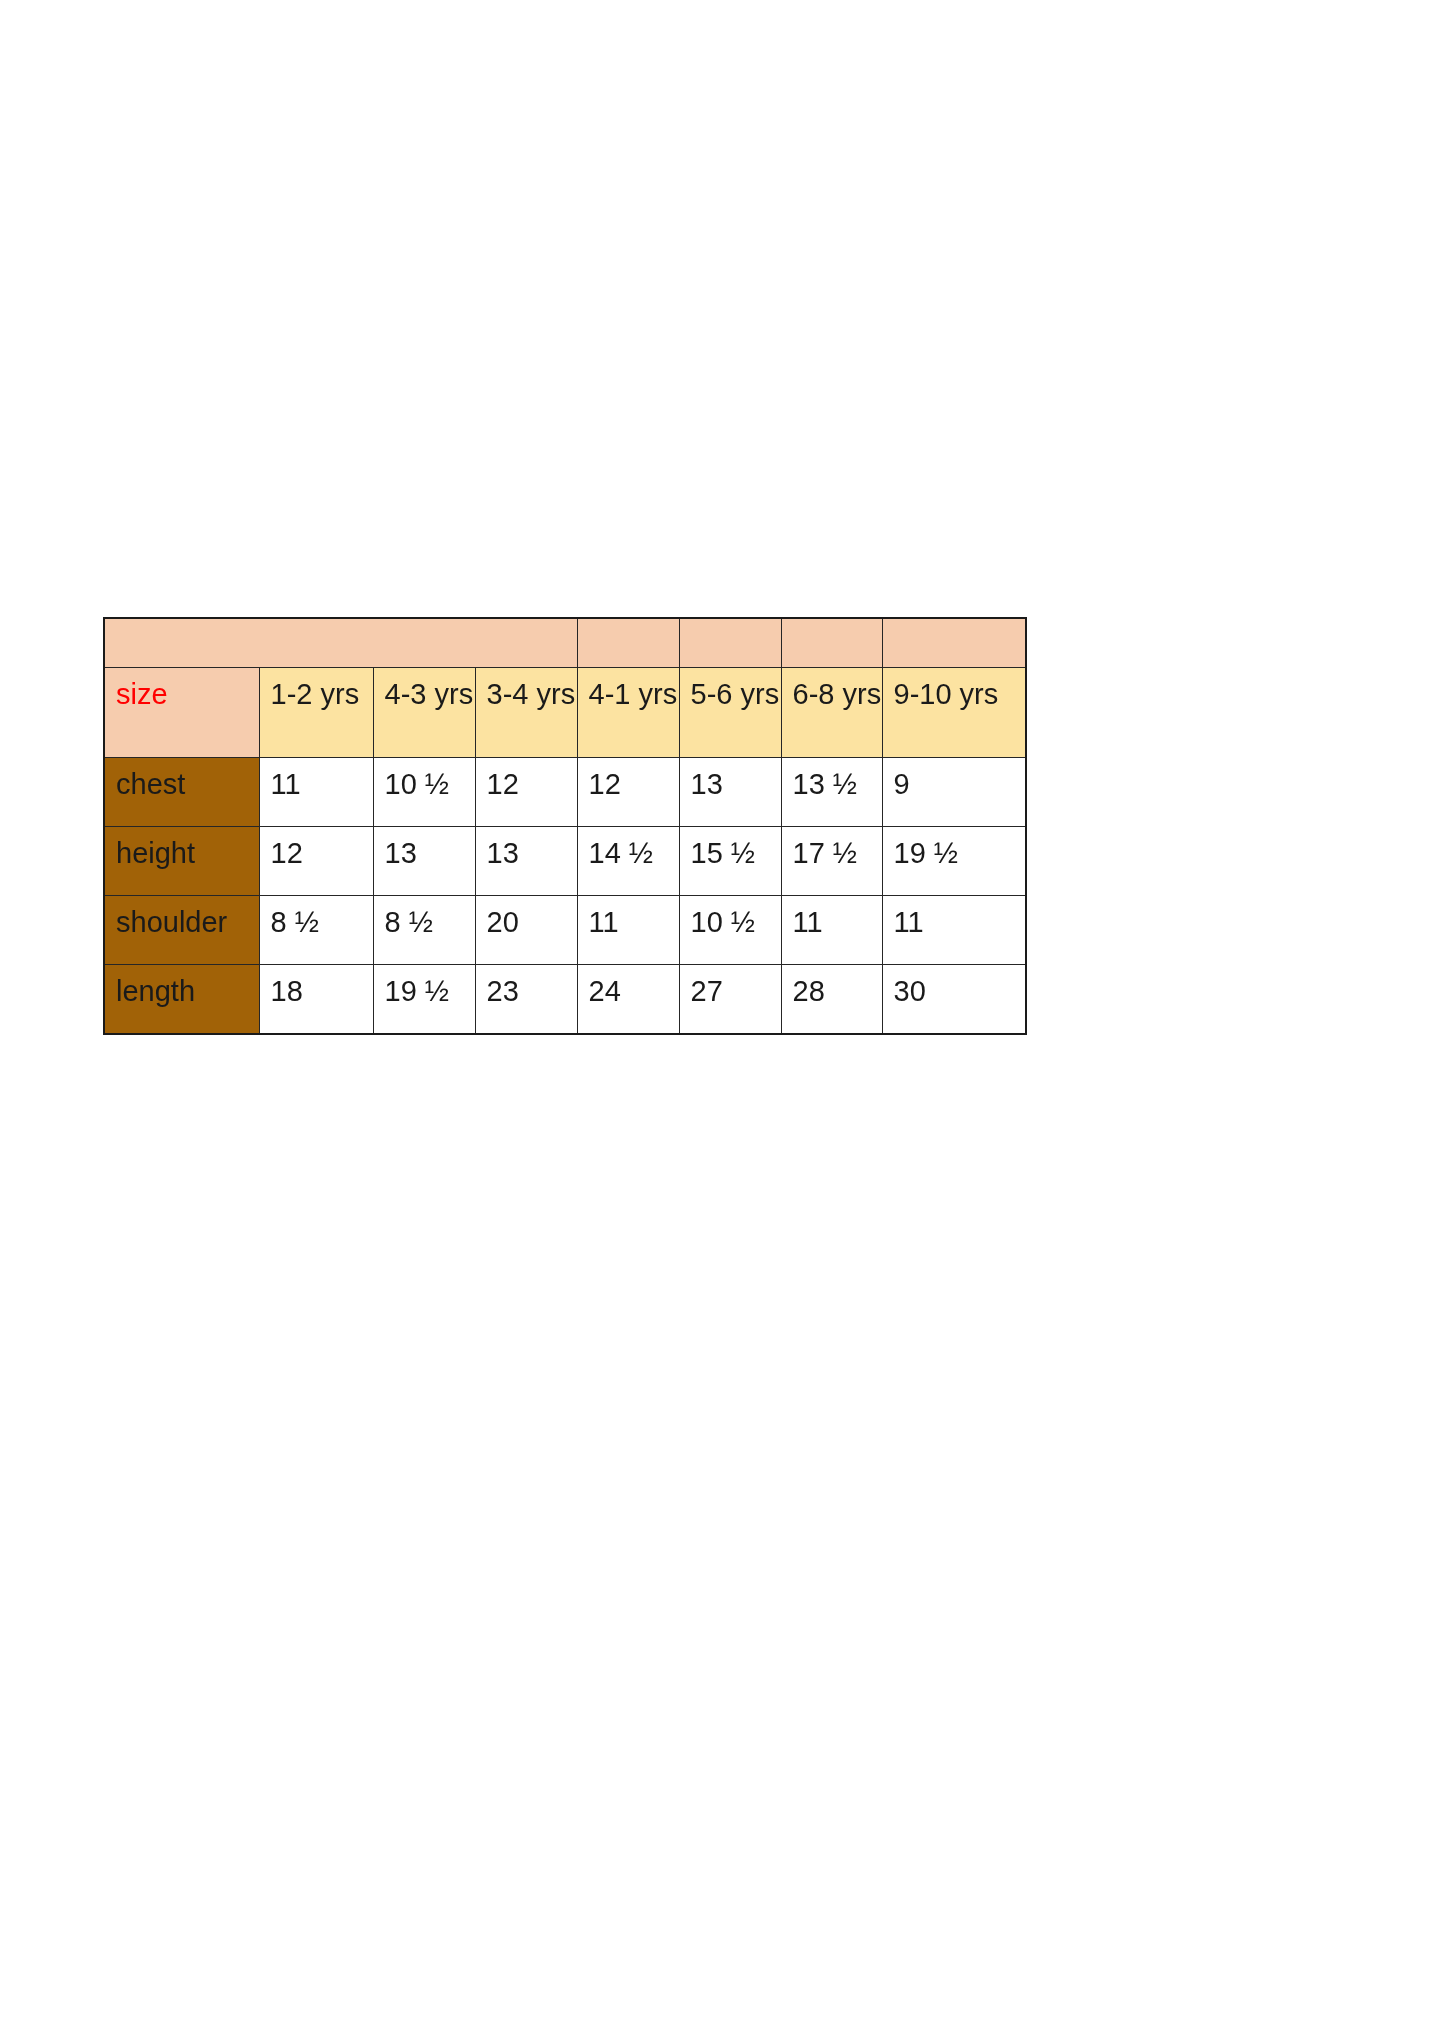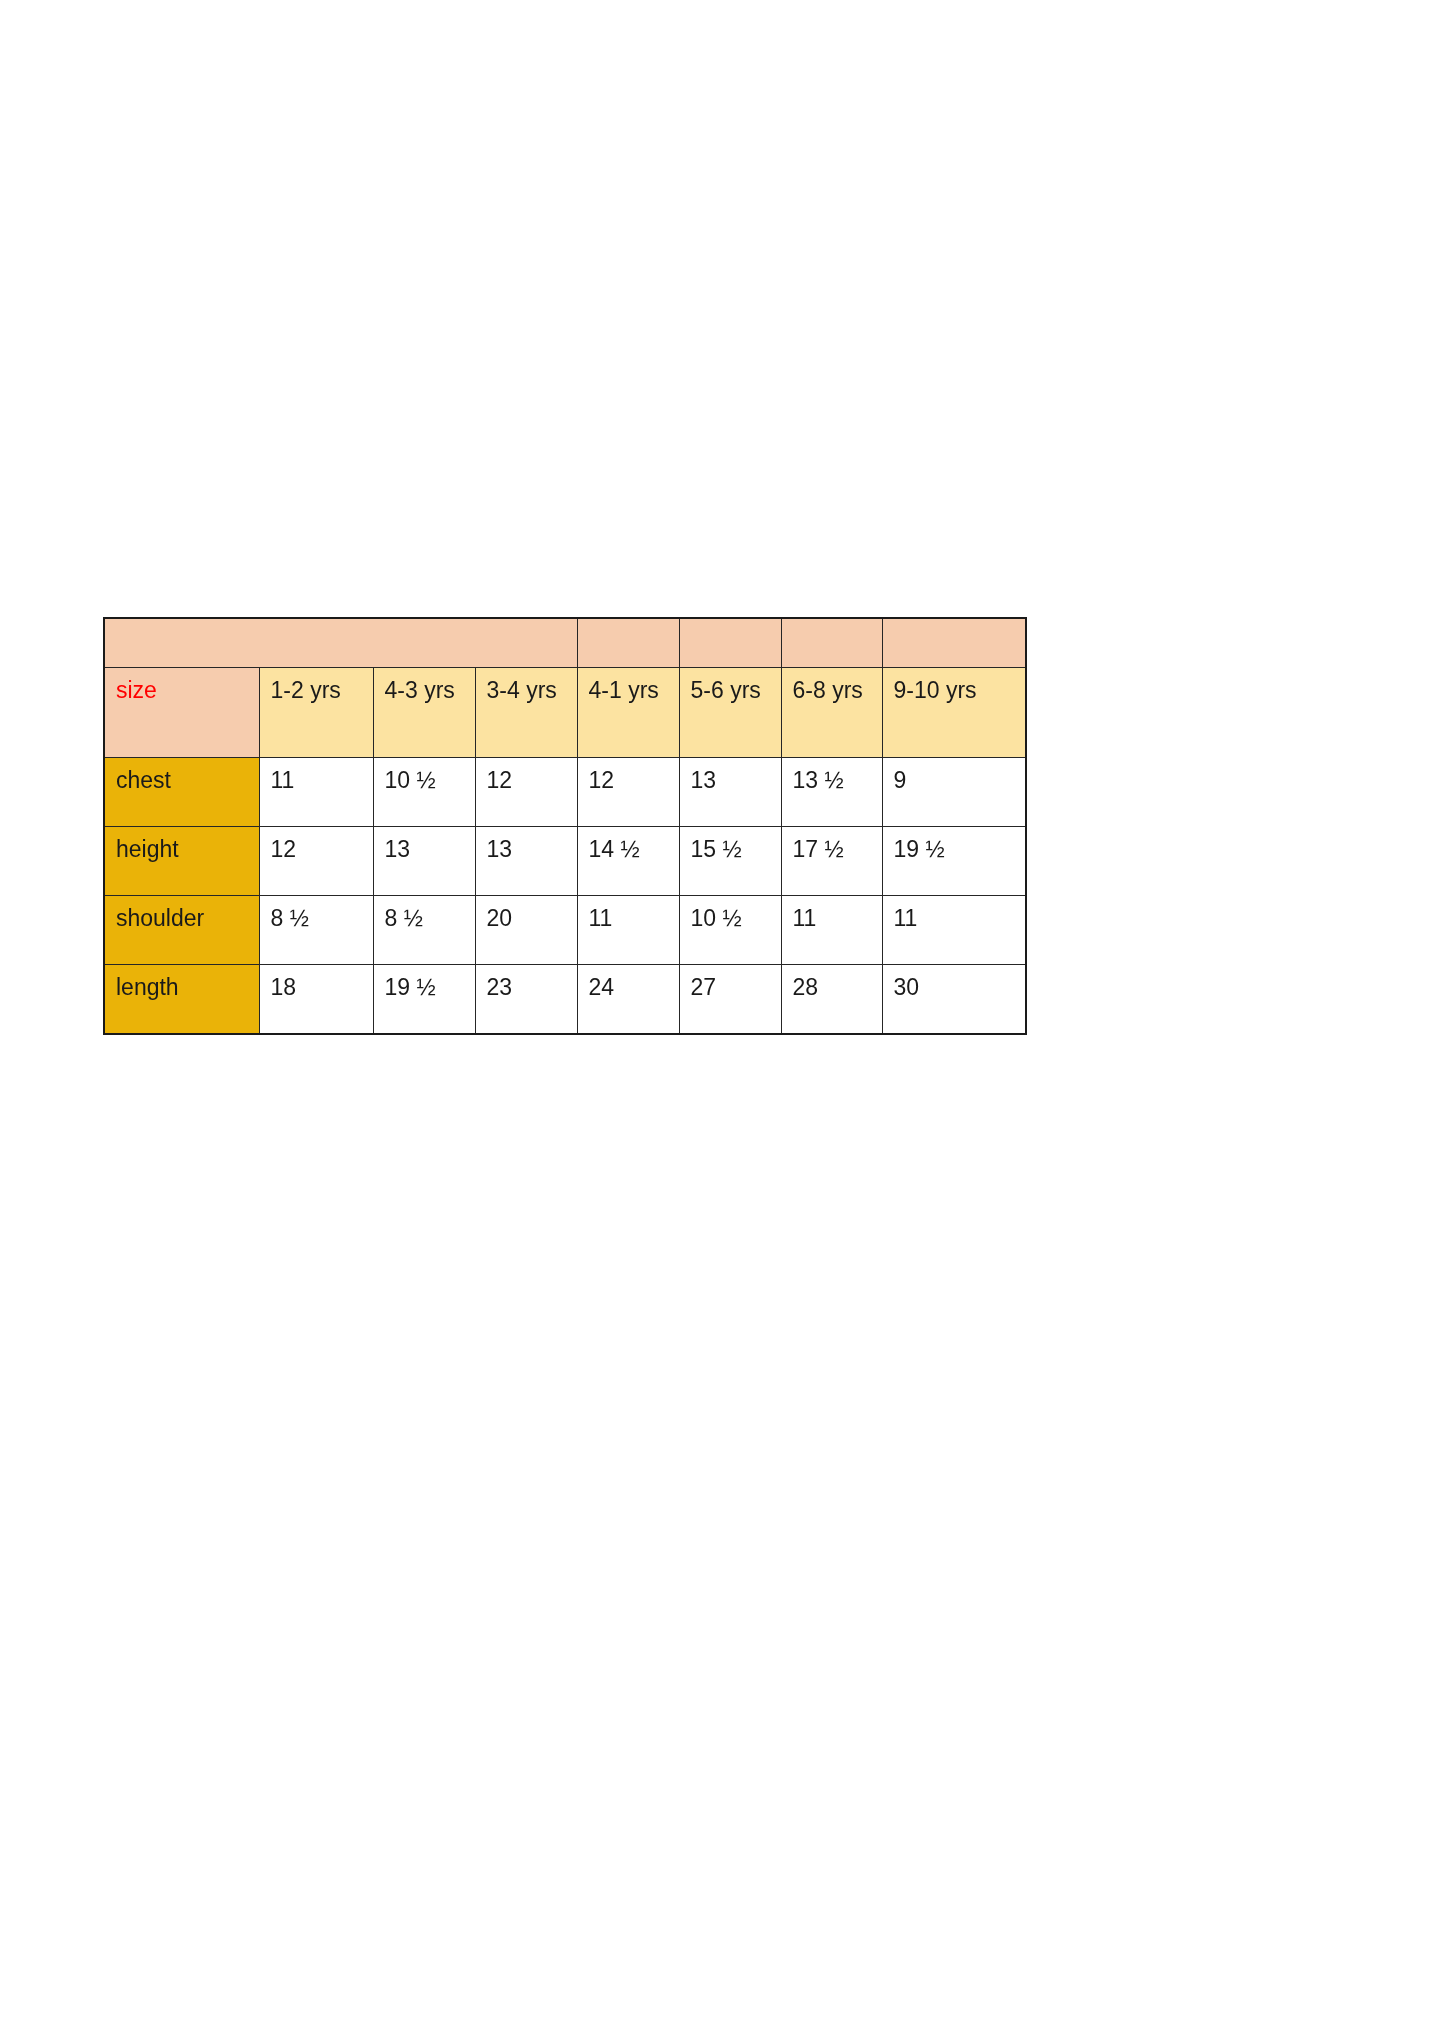--- a/index.html
+++ b/index.html
@@ -32,21 +32,21 @@
 
   table.size-chart {
     border-collapse: collapse;
     table-layout: fixed;
     width: 922px;
     border: 2px solid #1a1a1a;
   }
 
   table.size-chart td {
     border: 1.5px solid #262626;
-    font-size: 23px;
+    font-size: 29px;
     line-height: 1.30;
     color: #1a1a1a;
     padding: 8px 0 8px 11px;
     vertical-align: top;
     background: #ffffff;
     font-weight: 400;
   }
 
   
   col.c-label { width: 155px; }
@@ -71,21 +71,21 @@
     height: 73px;
     vertical-align: top;
   }
   tr.header-row td.size-cell {
     background: #F6CCAE;
     color: #FF0000;
   }
 
   
   tr.data-row td.row-label {
-    background: #eab308;
+    background: #a16207;
   }
   tr.data-row td {
     height: 52px;
   }
 
   .nowrapcell { white-space: nowrap; margin-left: 46px; }
 </style>
 </head>
 <body>
 

